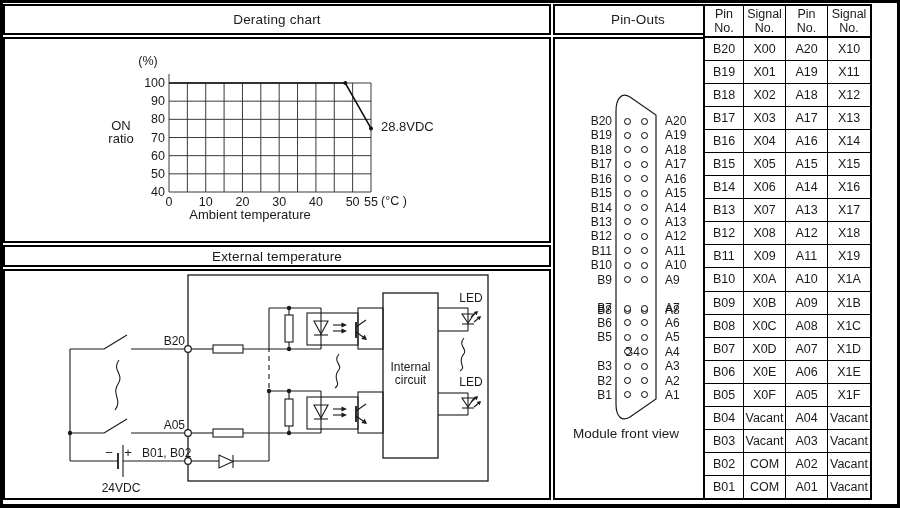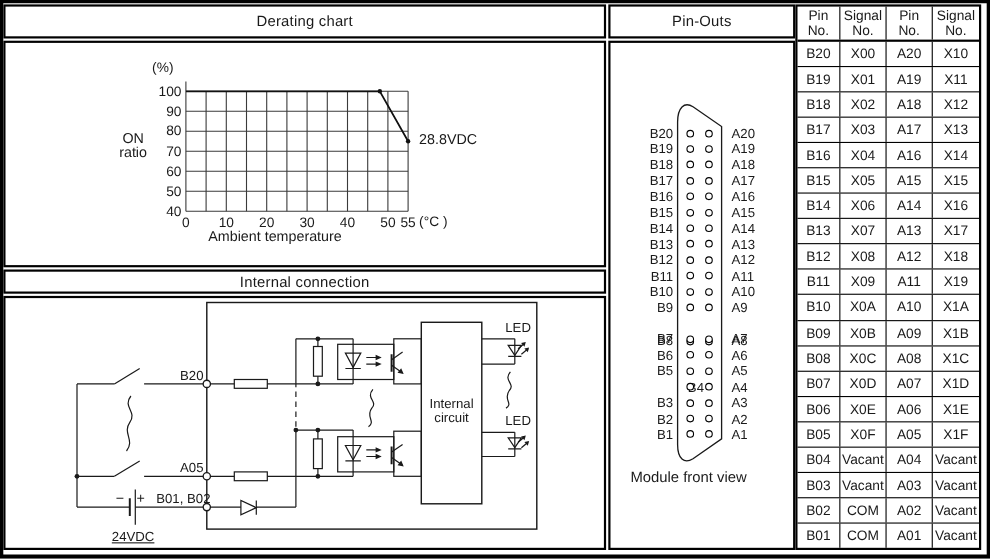--- a/index.html
+++ b/index.html
@@ -12,21 +12,21 @@
   .lbl{position:absolute;font-size:12px;line-height:13px;white-space:nowrap;}
   
   .ytick{position:absolute;left:124px;width:36px;text-align:right;font-size:12.5px;line-height:14px;}
   .xtick{position:absolute;top:156px;width:26px;text-align:center;font-size:12.5px;line-height:14px;}
   
   .pin-row{position:absolute;left:0;width:100%;height:14px;line-height:14px;font-size:12px;}
   .bpin{position:absolute;right:109px;width:46px;text-align:right;}
   .apin{position:absolute;left:110px;width:46px;text-align:left;}
   .pin-hole{position:absolute;top:3.5px;width:5px;height:5px;border:1px solid #000;border-radius:50%;background:#fff;}
   
-  .ptable{position:absolute;left:723px;top:4px;width:169px;height:496px;border:2px solid #000;background:#fff;box-sizing:border-box;display:flex;flex-direction:column;}
+  .ptable{position:absolute;left:703px;top:4px;width:169px;height:496px;border:2px solid #000;background:#fff;box-sizing:border-box;display:flex;flex-direction:column;}
   .thead{display:grid;grid-template-columns:38px 42px 42px 1fr;height:32px;border-bottom:2px solid #000;box-sizing:border-box;}
   .hcell{text-align:center;font-size:12.5px;line-height:13.5px;padding-top:2px;border-left:1px solid #000;overflow:hidden;}
   .hcell:first-child{border-left:none;}
   .trows{flex:1;display:flex;flex-direction:column;}
   .trow{flex:1;display:grid;grid-template-columns:38px 42px 42px 1fr;border-top:1px solid #000;box-sizing:border-box;}
   .trow:first-child{border-top:none;}
   .tcell{display:flex;align-items:center;justify-content:center;font-size:12.5px;border-left:1px solid #000;white-space:nowrap;overflow:hidden;}
   .tcell:first-child{border-left:none;}
 </style>
 </head>
@@ -84,21 +84,21 @@
       <div class="xtick" style="left: 187.727px;">10</div>
       <div class="xtick" style="left: 224.455px;">20</div>
       <div class="xtick" style="left: 261.182px;">30</div>
       <div class="xtick" style="left: 297.909px;">40</div>
       <div class="xtick" style="left: 334.636px;">50</div>
       <div class="xtick" style="left: 353px;">55</div>
     </div>
 </div>
 
 <div class="panel hdr" style="left:3px;top:245px;width:548px;height:22px;">
-  <span>Internal connection</span>
+  <span>External temperature</span>
 </div>
 
 <div class="panel" style="left:3px;top:269px;width:548px;height:231px;">
   <div class="inner">
     <svg width="544" height="227" viewBox="0 0 544 227">
       <g fill="none" stroke="#1a1a1a" stroke-width="1.1">
 
         <rect x="183" y="4" width="300" height="206" stroke-width="1.3"></rect>
 
         <rect x="378" y="22" width="55" height="165" stroke-width="1.3"></rect>
@@ -204,21 +204,21 @@
         <circle cx="183" cy="78" r="3.3"></circle>
         <circle cx="183" cy="162" r="3.3"></circle>
         <circle cx="183" cy="190" r="3.3"></circle>
       </g>
     </svg>
     <div class="lbl" style="left:138px;top:64px;width:42px;text-align:right;">B20</div>
     <div class="lbl" style="left:138px;top:148px;width:42px;text-align:right;">A05</div>
     <div class="lbl" style="left:137px;top:176px;">B01, B02</div>
     <div class="lbl" style="left:98px;top:175px;width:12px;text-align:center;font-size:13px;">−</div>
     <div class="lbl" style="left:117px;top:175px;width:12px;text-align:center;font-size:13px;">+</div>
-    <div class="lbl" style="left:93px;top:211px;width:46px;text-align:center;text-decoration:underline;">24VDC</div>
+    <div class="lbl" style="left:93px;top:211px;width:46px;text-align:center;">24VDC</div>
     <div class="lbl" style="left:378px;top:90px;width:55px;text-align:center;">
       <div>Internal</div>
       <div>circuit</div>
     </div>
     <div class="lbl" style="left:448px;top:21px;width:36px;text-align:center;">LED</div>
     <div class="lbl" style="left:448px;top:105px;width:36px;text-align:center;">LED</div>
   </div>
 </div>
 
 <div class="panel hdr" style="left:553px;top:4px;width:170px;height:31px;">

